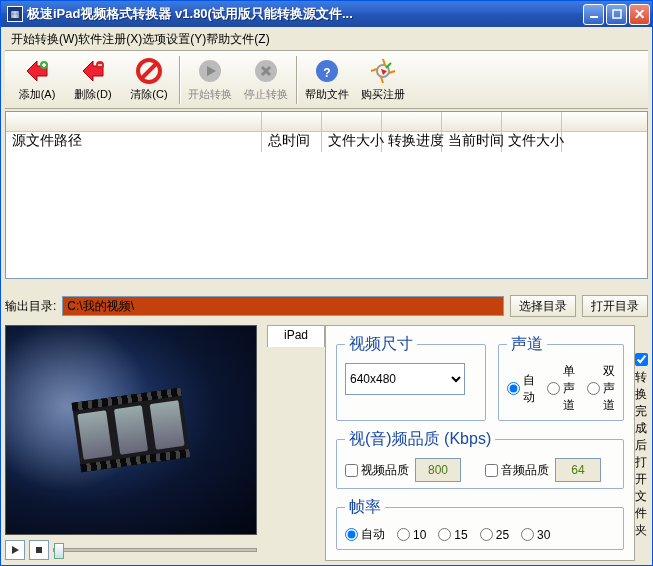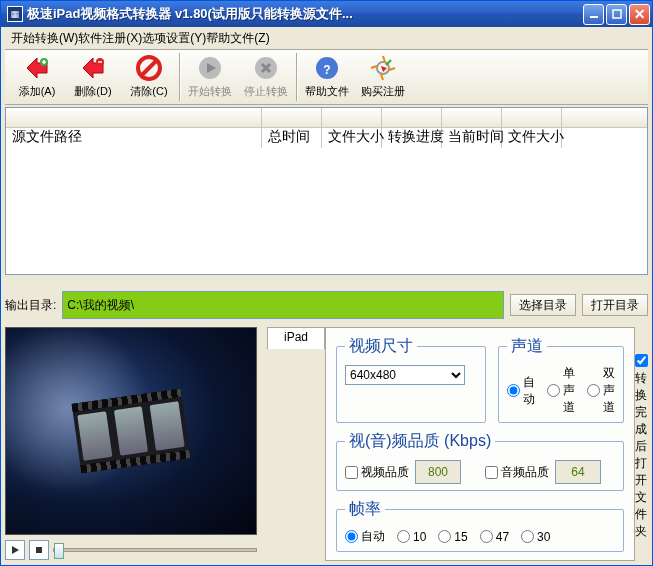--- a/index.html
+++ b/index.html
@@ -20,21 +20,21 @@
 .tool-label { font-size: 11px; white-space: nowrap; }
 .tool.disabled .tool-label { color: #888; }
 .vsep { width: 1px; height: 48px; background: #aca899; margin: 0 2px; box-shadow: 1px 0 0 #fff; }
 .listbox { flex: 0 0 168px; border: 1px solid #7f9db9; background: #fff; margin-top: 2px; display: flex; flex-direction: column; }
 .list-header { height: 20px; background: linear-gradient(#fff, #ece9d8); border-bottom: 1px solid #cbc7b8; display: flex; }
 .list-header div { border-right: 1px solid #cbc7b8; padding: 20px 6px; font-size: 14px; white-space: nowrap; }
 .col-path { width: 256px; }
 .col-t { width: 60px; }
 .output-row { display: flex; align-items: center; gap: 6px; margin-top: 16px; }
 .output-row label { font-size: 12px; }
-.output-row input { flex: 1; height: 28px; border: 1px solid #7f9db9; padding: 0 4px; background: #84cc16; }
+.output-row input { flex: 1; height: 20px; border: 1px solid #7f9db9; padding: 0 4px; background: #c2410c; }
 .btn { height: 22px; padding: 0 8px; background: linear-gradient(#fdfdfb, #ece9d8); border: 1px solid #aca899; cursor: pointer; }
 .lower { display: flex; gap: 10px; margin-top: 8px; flex: 1; }
 .preview-pane { width: 260px; display: flex; flex-direction: column; }
 .preview { flex: 1; background: radial-gradient(ellipse at 30% 40%, #2a4a8a 0%, #0a1530 55%, #020510 100%); border: 1px solid #555; position: relative; overflow: hidden; }
 .film { position: absolute; left: 50%; top: 50%; transform: translate(-50%,-50%) rotate(-8deg); width: 110px; }
 .strip { height: 70px; background: #1a1a1f; border-top: 8px solid #0a0a0d; border-bottom: 8px solid #0a0a0d; position: relative; display: flex; }
 .strip::before, .strip::after { content:""; position:absolute; left:0; right:0; height:8px; background: repeating-linear-gradient(to right, #0a0a0d 0 6px, #444 6px 10px); }
 .strip::before { top:-8px; } .strip::after { bottom:-8px; }
 .frame { flex: 1; margin: 4px; background: linear-gradient(#9aa,#667); border-radius: 2px; }
 .glare { position:absolute; top:-20px; left:-40px; width:200px; height:200px; background: radial-gradient(circle, rgba(255,255,255,.35), transparent 60%); }
@@ -42,21 +42,21 @@
 .pbtn { width: 20px; height: 20px; border: 1px solid #7f9db9; background: #fff; display: flex; align-items: center; justify-content: center; cursor: pointer; }
 .slider { flex: 1; height: 4px; background: #c8c4b4; border: 1px solid #999; position: relative; }
 .slider-thumb { position: absolute; left: 0; top: -6px; width: 10px; height: 16px; background: linear-gradient(#fff,#cde); border: 1px solid #6a8; }
 .settings { flex: 1; display: flex; flex-direction: row; }
 .tabhead { height: 22px; display: flex; }
 .tab { padding: 2px 16px; background: #fff; border: 1px solid #aca899; border-bottom: none; font-size: 12px; }
 .panel { flex: 1; background: #fdfdfb; border: 1px solid #aca899; padding: 8px 10px; display: flex; flex-direction: column; gap: 8px; }
 .row { display: flex; gap: 12px; }
 fieldset { border: 1px solid #9ab3d5; border-radius: 2px; padding: 8px 8px 6px 8px; }
 legend { color: #1a4aa4; font-size: 16px; padding: 0 4px; }
-select { width: 120px; height: 20px; border: 1px solid #7f9db9; background: #fff; }
+select { width: 120px; height: 32px; border: 1px solid #7f9db9; background: #fff; }
 .radio-row { display: flex; align-items: center; gap: 12px; font-size: 12px; }
 .radio-row label { display: flex; align-items: center; gap: 3px; cursor: pointer; }
 input[type=radio], input[type=checkbox] { cursor: pointer; }
 .qcell { display: flex; align-items: center; gap: 6px; }
 .qcell input[type=text] { width: 46px; height: 24px; border: 1px solid #7f9db9; background: #ece9d8; color: #4d7c0f; text-align: center; }
 .footer-check { display: flex; align-items: center; gap: 4px; margin-top: 6px; font-size: 12px; }
 svg { display: block; }
 </style>
 </head>
 <body>
@@ -264,21 +264,21 @@
             <label>
                 <input type="radio" name="fps" style="">
                 <span>10</span>
               </label>
             <label>
                 <input type="radio" name="fps" style="">
                 <span>15</span>
               </label>
             <label>
                 <input type="radio" name="fps" style="">
-                <span>47</span>
+                <span>25</span>
               </label>
             <label>
                 <input type="radio" name="fps" style="">
                 <span>30</span>
               </label>
           </div>
         </fieldset>
       </div>
       <div class="footer-check">
         <label><input type="checkbox" checked="" style=""> <span>转换完成后打开文件夹</span></label>

